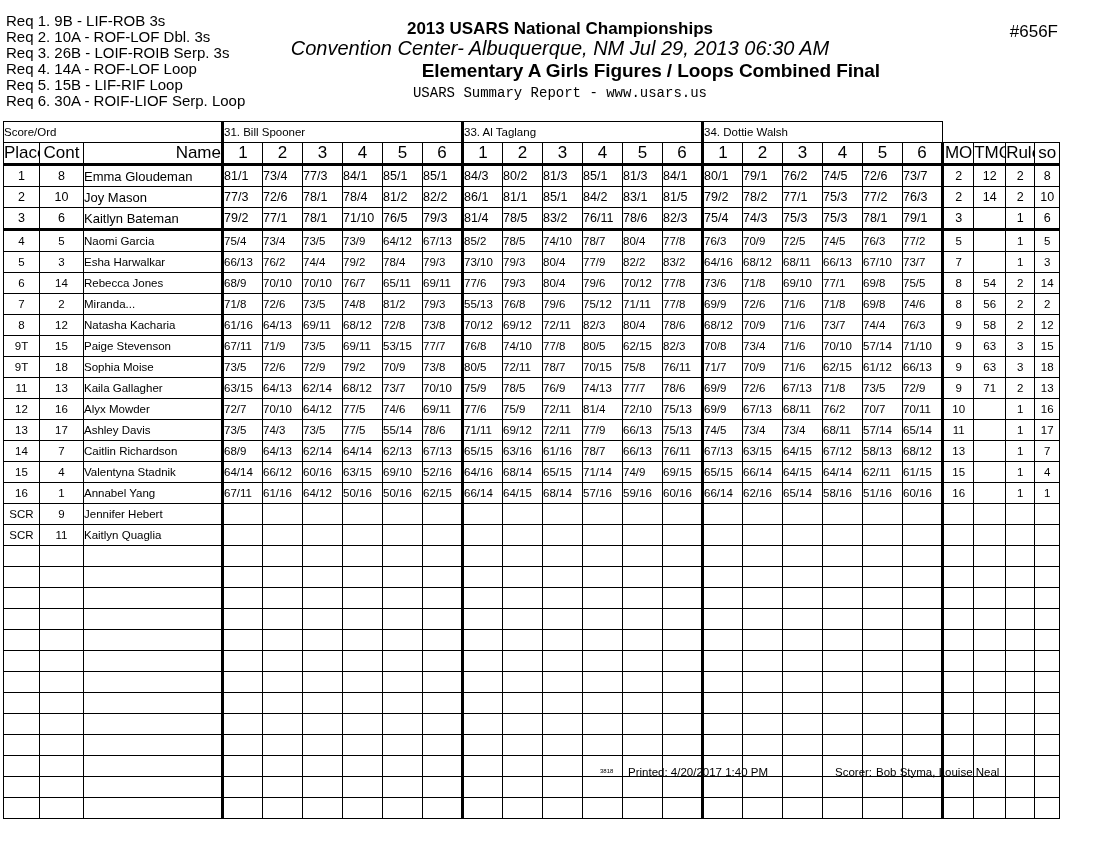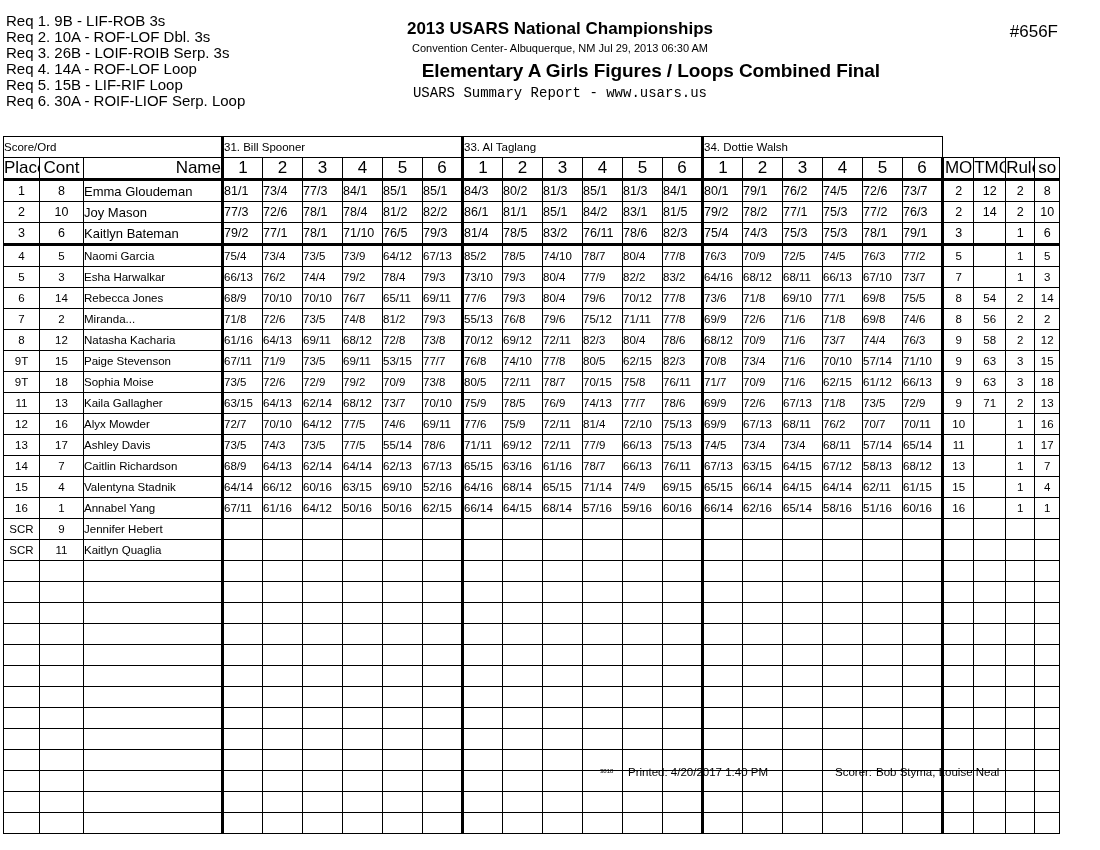--- a/index.html
+++ b/index.html
@@ -33,22 +33,23 @@
     top: 18px;
     width: 640px;
     text-align: center;
   }
   #event-title {
     font-size: 17px;
     font-weight: bold;
     line-height: 21px;
   }
   #venue-line {
-    font-size: 11px;
+    font-size: 20px;
     line-height: 19px;
+    font-style: italic;
   }
   #division-title {
     font-size: 19px;
     font-weight: bold;
     line-height: 25px;
     letter-spacing: -0.1px;
     text-align: right;
   }
   #report-line {
     font-size: 14px;
@@ -60,21 +61,21 @@
     right: 42px;
     top: 22px;
     font-size: 17px;
     font-weight: normal;
   }
 
   
   #score-table-wrap {
     position: absolute;
     left: 3px;
-    top: 136px;
+    top: 121px;
     width: 1093px;
   }
   table.sheet {
     border-collapse: collapse;
     table-layout: fixed;
     width: 1055px;
     font-size: 11.5px;
   }
   table.sheet td, table.sheet th {
     border: 1px solid #000;

